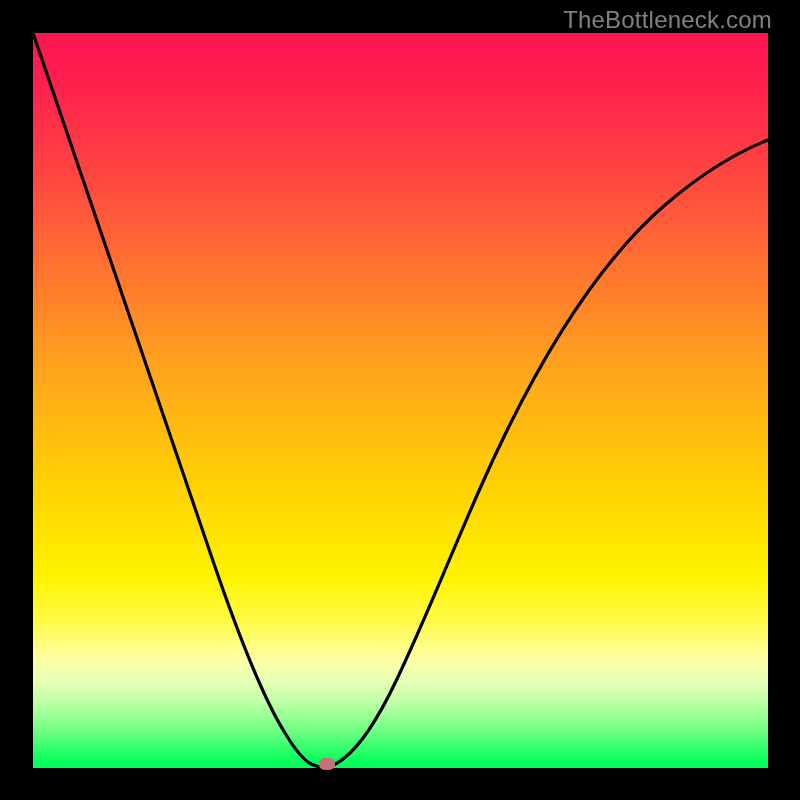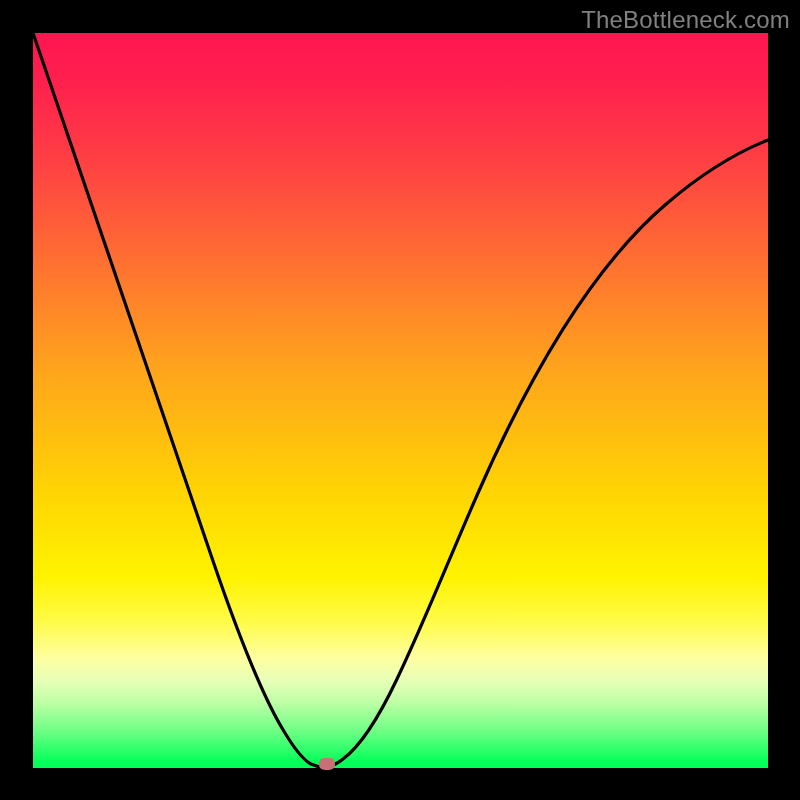--- a/index.html
+++ b/index.html
@@ -21,21 +21,21 @@
     position: absolute;
     left: 33px;
     top: 33px;
     width: 735px;
     height: 735px;
     
   }
   .watermark {
     position: absolute;
     top: 6px;
-    right: 10px;
+    right: 28px;
     color: #818181;
     font-size: 24px;
     font-weight: 500;
     letter-spacing: 0.2px;
     user-select: none;
   }
   svg.curve {
     position: absolute;
     left: 0;
     top: 0;

